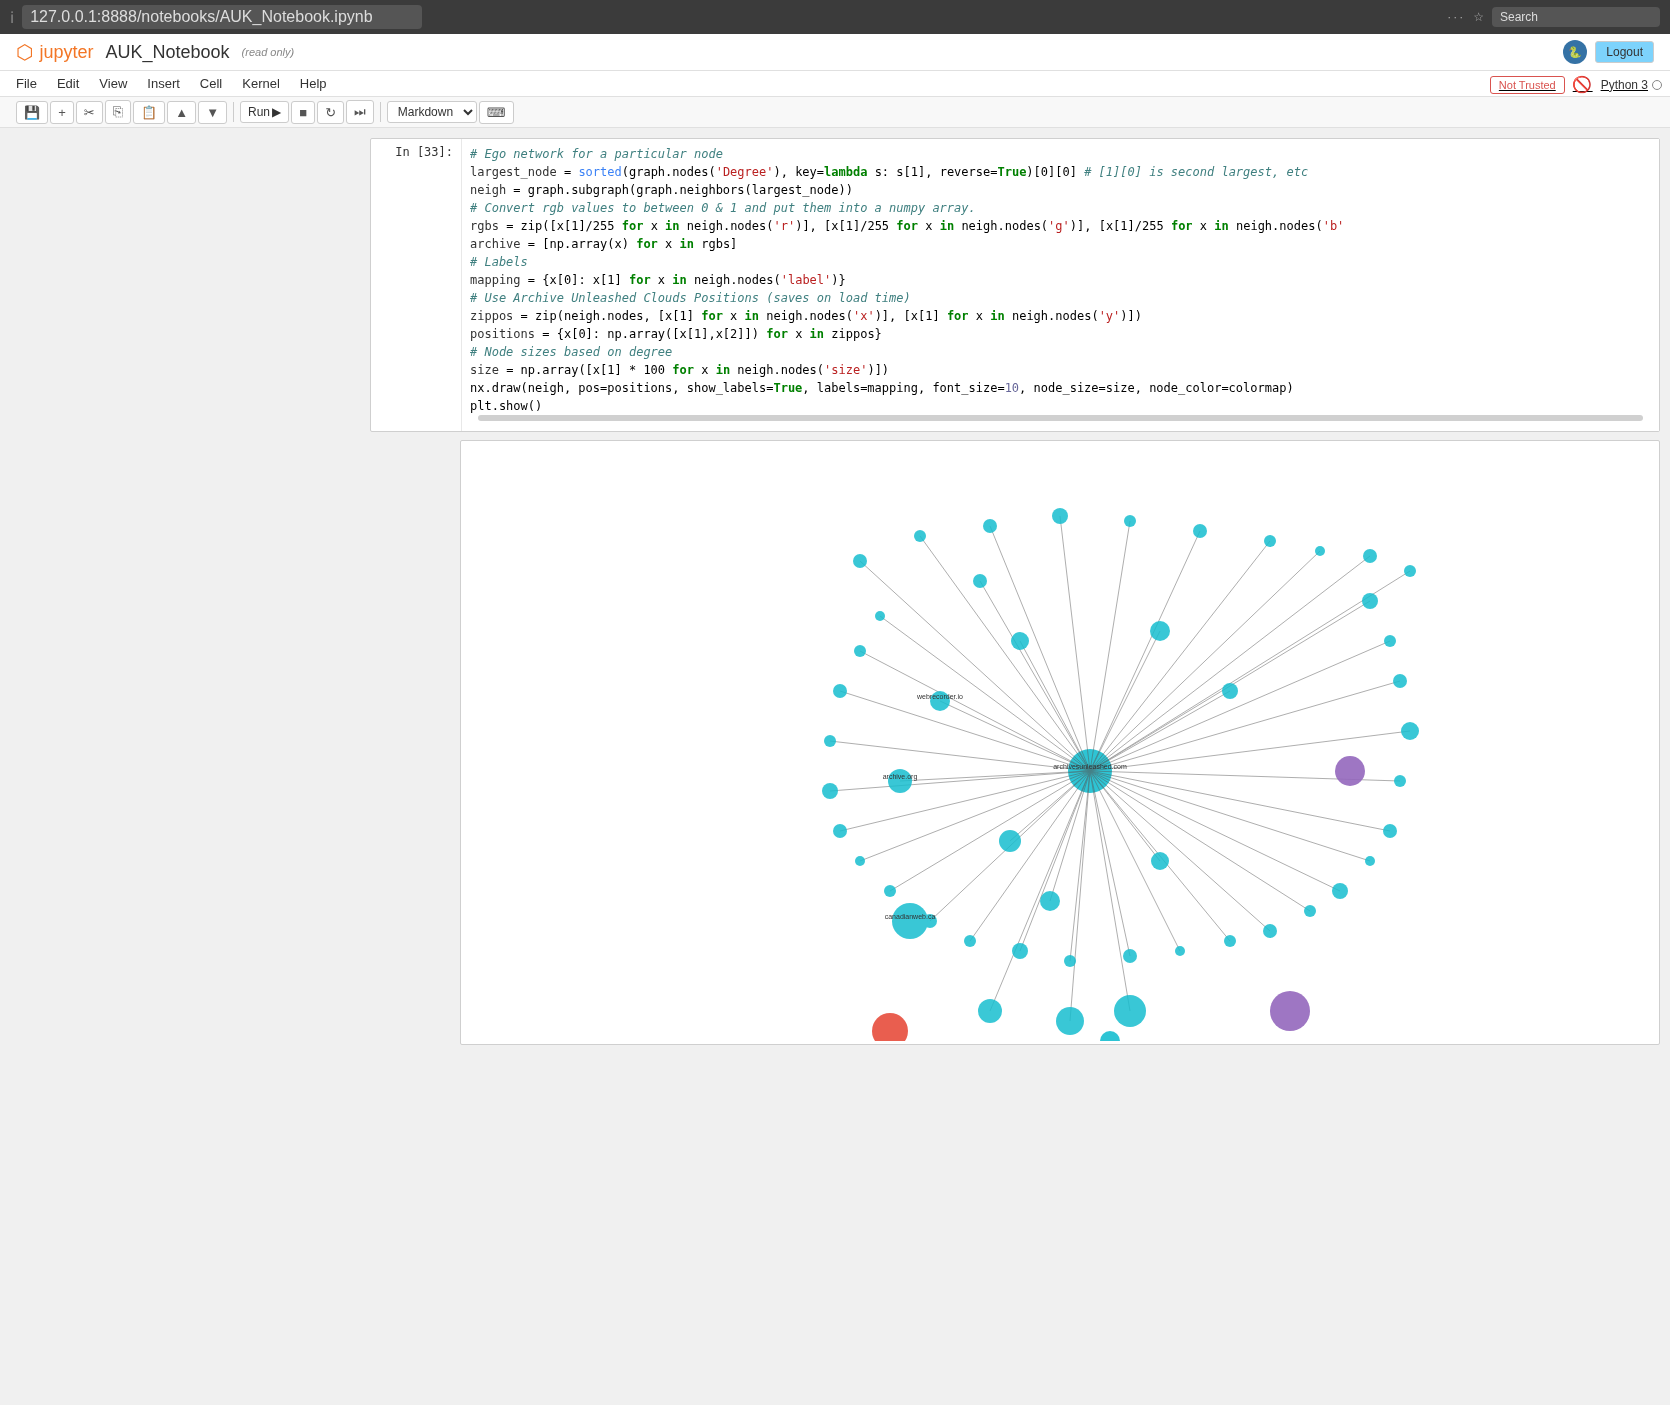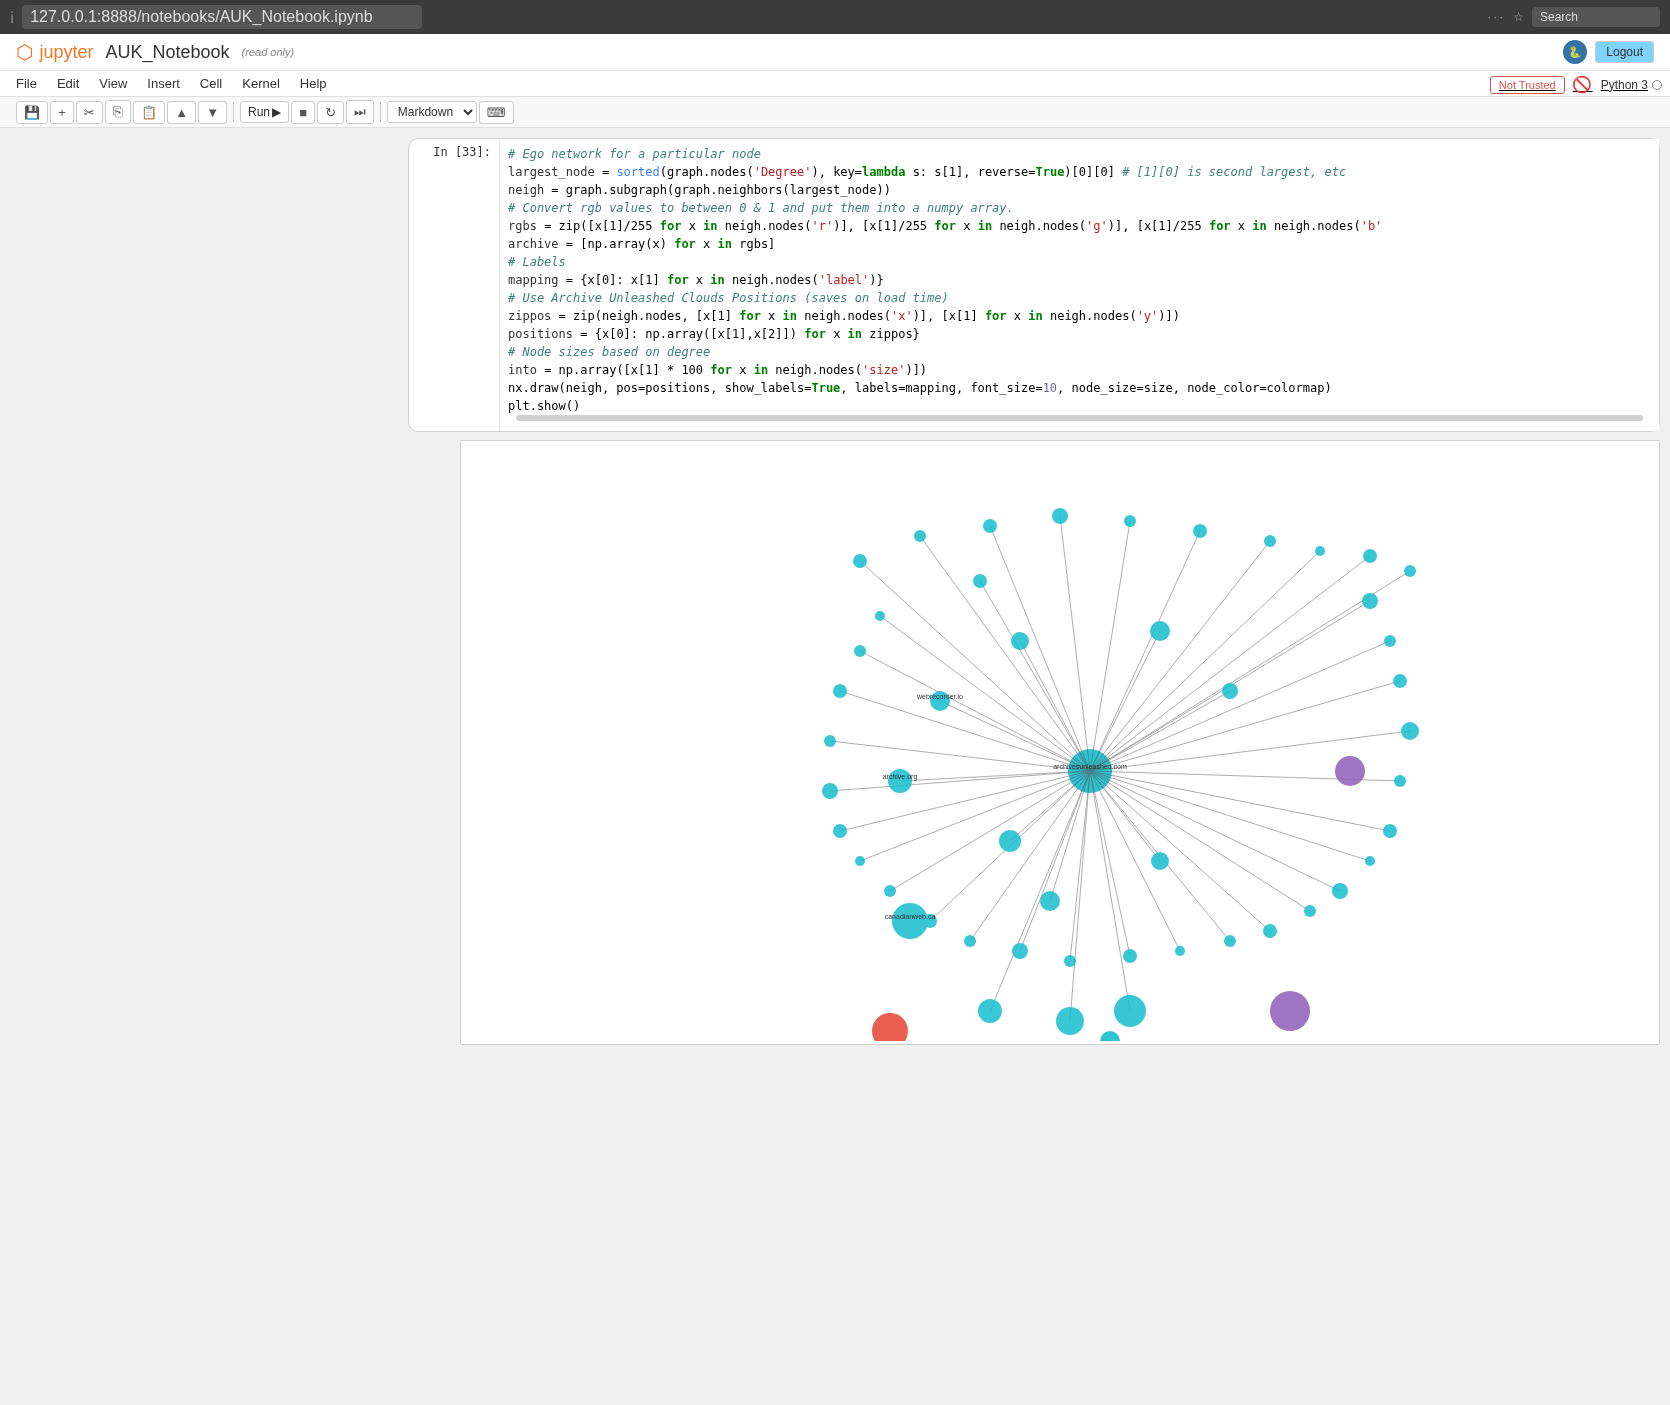--- a/index.html
+++ b/index.html
@@ -30,21 +30,21 @@
       display: flex;
       align-items: center;
       gap: 8px;
     }
     .search-box {
       background: #555;
       border-radius: 4px;
       color: #ddd;
       font-size: 12px;
       padding: 3px 8px;
-      width: 128px;
+      width: 168px;
     }
 
     
     .jupyter-header {
       background: #fff;
       border-bottom: 1px solid #e0e0e0;
       padding: 6px 16px;
       display: flex;
       align-items: center;
       gap: 12px;
@@ -199,23 +199,22 @@
     .notebook-area {
       flex: 1;
       padding: 10px;
       background: #f0f0f0;
     }
 
     
     .cell {
       background: #fff;
       border: 1px solid #cfcfcf;
-      border-radius: 10px;
+      border-radius: 2px;
       margin-bottom: 8px;
-      margin-left: 38px;
     }
     .cell-input {
       display: flex;
       align-items: flex-start;
     }
     .cell-label {
       color: #333;
       font-size: 12px;
       font-family: monospace;
       padding: 6px 8px;
@@ -346,21 +345,21 @@
 <span class="var">neigh</span> = graph.subgraph(graph.neighbors(largest_node))
 <span class="cm"># Convert rgb values to between 0 &amp; 1 and put them into a numpy array.</span>
 <span class="var">rgbs</span> = zip([x[1]/255 <span class="kw">for</span> x <span class="kw">in</span> neigh.nodes(<span class="str">'r'</span>)], [x[1]/255 <span class="kw">for</span> x <span class="kw">in</span> neigh.nodes(<span class="str">'g'</span>)], [x[1]/255 <span class="kw">for</span> x <span class="kw">in</span> neigh.nodes(<span class="str">'b'</span>
 <span class="var">archive</span> = [np.array(x) <span class="kw">for</span> x <span class="kw">in</span> rgbs]
 <span class="cm"># Labels</span>
 <span class="var">mapping</span> = {x[0]: x[1] <span class="kw">for</span> x <span class="kw">in</span> neigh.nodes(<span class="str">'label'</span>)}
 <span class="cm"># Use Archive Unleashed Clouds Positions (saves on load time)</span>
 <span class="var">zippos</span> = zip(neigh.nodes, [x[1] <span class="kw">for</span> x <span class="kw">in</span> neigh.nodes(<span class="str">'x'</span>)], [x[1] <span class="kw">for</span> x <span class="kw">in</span> neigh.nodes(<span class="str">'y'</span>)])
 <span class="var">positions</span> = {x[0]: np.array([x[1],x[2]]) <span class="kw">for</span> x <span class="kw">in</span> zippos}
 <span class="cm"># Node sizes based on degree</span>
-<span class="var">into</span> = np.array([x[1] * 100 <span class="kw">for</span> x <span class="kw">in</span> neigh.nodes(<span class="str">'size'</span>)])
+<span class="var">size</span> = np.array([x[1] * 100 <span class="kw">for</span> x <span class="kw">in</span> neigh.nodes(<span class="str">'size'</span>)])
 nx.draw(neigh, pos=positions, show_labels=<span class="kw">True</span>, labels=mapping, font_size=<span class="num">10</span>, node_size=size, node_color=colormap)
 plt.show()</pre>
           <div class="code-scrollbar"></div>
         </div>
       </div>
     </div>
 
     <div class="graph-output">
       <svg class="graph-svg" viewBox="0 0 780 600" xmlns="http://www.w3.org/2000/svg">
 

